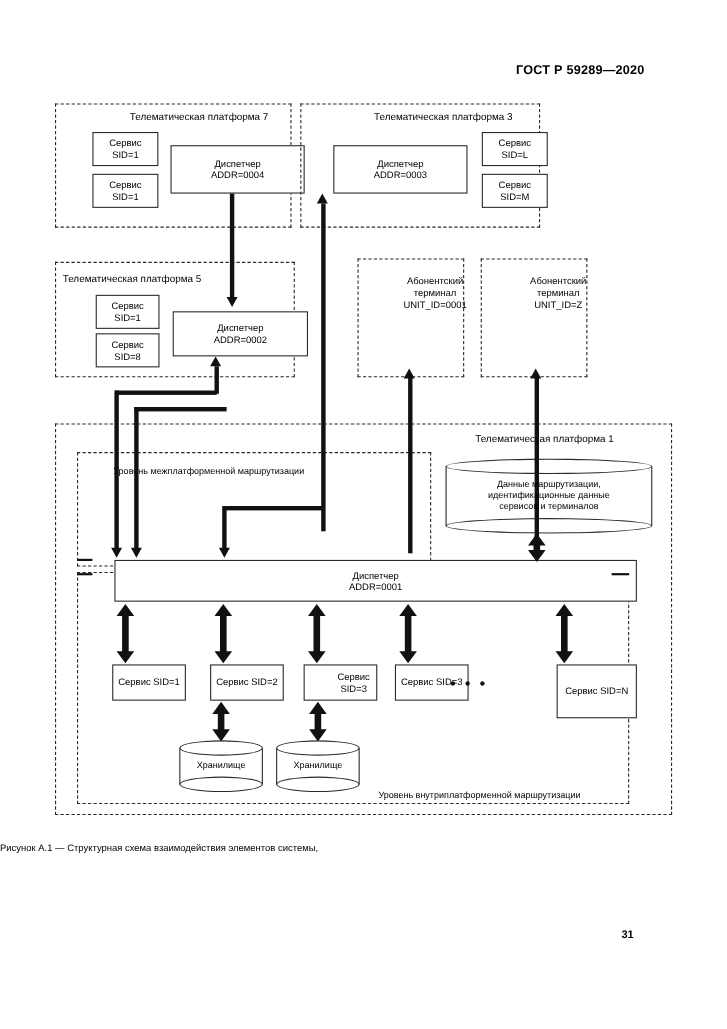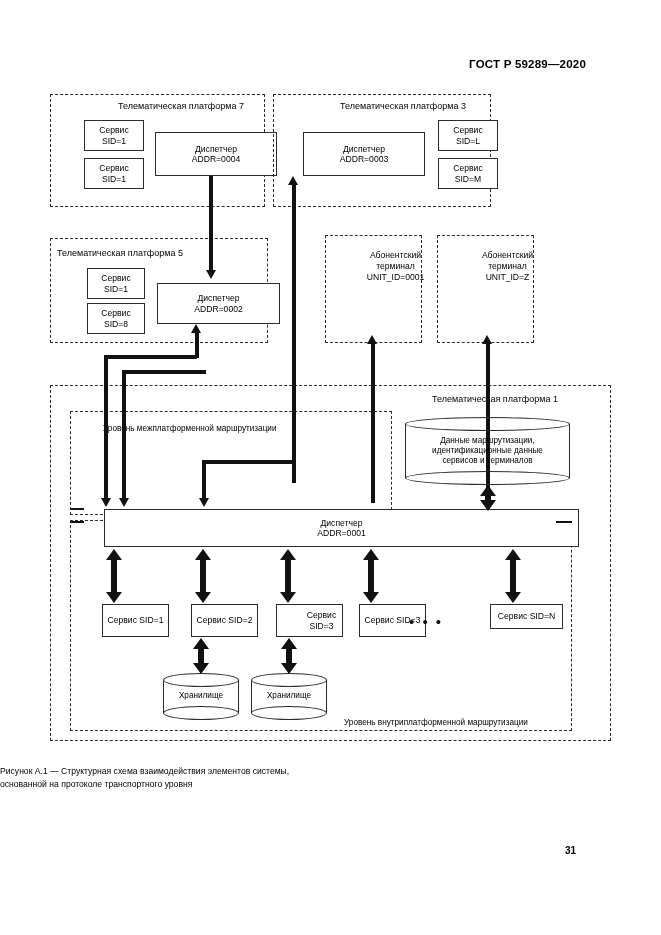--- a/index.html
+++ b/index.html
@@ -105,38 +105,38 @@
 
   <div class="dashbox" style="left:50px;top:385px;width:561px;height:356px;"></div>
   <div class="lbl t-title" style="left:432px;top:394px;">Телематическая платформа 1</div>
 
   <div class="dashbox" style="left:70px;top:411px;width:322px;height:104px;"></div>
   <div class="lbl t-small" style="left:103px;top:424px;">Уровень межплатформенной маршрутизации</div>
 
   <div class="dashbox" style="left:70px;top:520px;width:502px;height:211px;"></div>
   <div class="lbl t-small" style="left:344px;top:718px;">Уровень внутриплатформенной маршрутизации</div>
 
-  <div class="cyl" style="left:405px;top:417px;width:165px;height:68px;">
+  <div class="cyl" style="left:405px;top:417px;width:165px;height:68px;padding-left:23px;">
     <div class="body"></div>
     <div class="bot2"></div>
     <div class="top"></div>
     <div class="txt t-small" style="white-space:pre-line;">Данные маршрутизации,
 идентификационные данные
 сервисов и терминалов</div>
   </div>
 
   <div class="solidbox t-box" style="left:82px;top:509px;width:475px;height:38px;white-space:pre-line;">Диспетчер
 ADDR=0001</div>
 
   <div class="solidbox t-box" style="left:80px;top:604px;width:67px;height:33px;">Сервис SID=1</div>
   <div class="solidbox t-box" style="left:169px;top:604px;width:67px;height:33px;">Сервис SID=2</div>
   <div class="solidbox t-box" style="left:254px;top:604px;width:67px;height:33px;padding-left:24px;">Сервис SID=3</div>
   <div class="solidbox t-box" style="left:337px;top:604px;width:67px;height:33px;">Сервис SID=3</div>
   <div class="ellipsis" style="left:409px;top:613px;">• • •</div>
-  <div class="solidbox t-box" style="left:468px;top:604px;width:73px;height:25px;">Сервис SID=N</div>
+  <div class="solidbox t-box" style="left:484px;top:604px;width:73px;height:49px;">Сервис SID=N</div>
 
   <div class="cyl" style="left:163px;top:673px;width:76px;height:47px;">
     <div class="body"></div>
     <div class="bot2"></div>
     <div class="top"></div>
     <div class="txt t-small">Хранилище</div>
   </div>
   <div class="cyl" style="left:251px;top:673px;width:76px;height:47px;">
     <div class="body"></div>
     <div class="bot2"></div>
@@ -210,17 +210,16 @@
     <div class="shaft" style="top:9px;bottom:9px;"></div>
     <div class="hd"></div>
   </div>
   <div class="dbl" style="left:280px;top:638px;width:18px;height:36px;">
     <div class="hu"></div>
     <div class="shaft" style="top:9px;bottom:9px;"></div>
     <div class="hd"></div>
   </div>
 
   <div class="caption" style="top:765px;">Рисунок А.1 — Структурная схема взаимодействия элементов системы,</div>
-  <div class="caption" style="top:778px;">основанной на протоколе транспортного уровня</div>
 
   <div class="pageno" style="left:565px;top:845px;">31</div>
 
 </div>
 
 </body></html>

